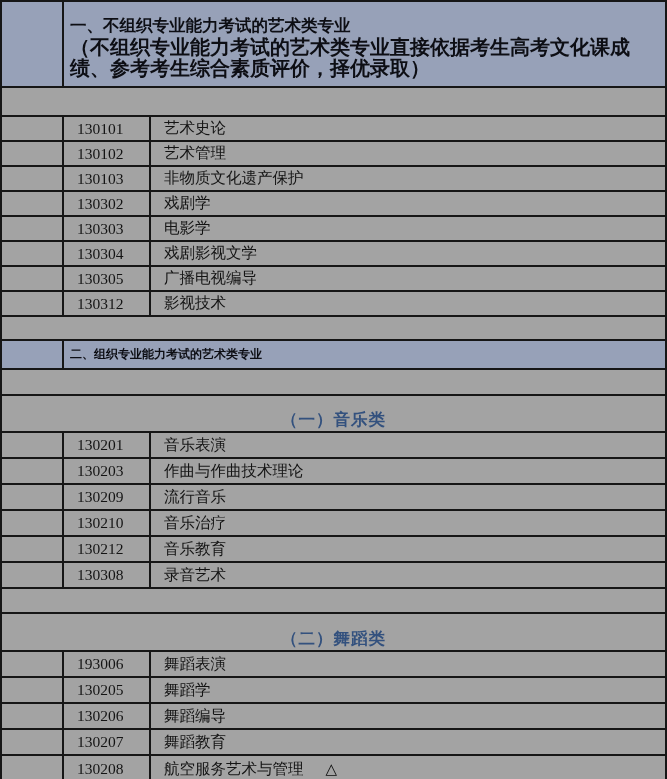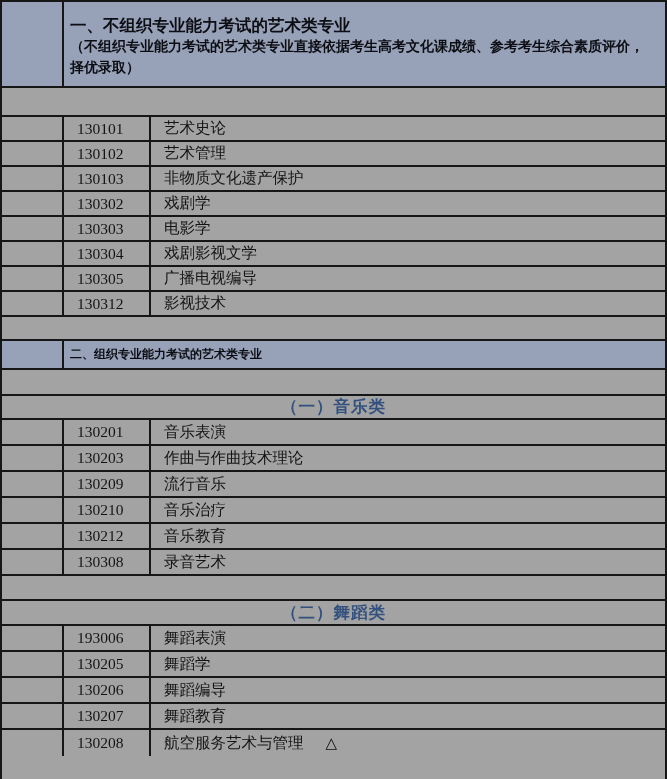--- a/index.html
+++ b/index.html
@@ -34,34 +34,35 @@
   .serif-text{
     font-family:"Liberation Serif","DejaVu Serif",serif;
     font-size:15.5px;color:var(--text-color);padding-left:13px;
   }
   .header-content{padding:12px 14px 0 6px;}
   .h-title{
     font-family:"Liberation Sans","DejaVu Sans",sans-serif;
     font-weight:bold;font-size:16.5px;line-height:23px;color:var(--heading-text);
   }
   .h-note{
-    font-family:Liberation Mono, monospace;
-    font-weight:bold;font-size:14px;line-height:21px;color:var(--heading-text);
+    font-family:Liberation Serif, serif;
+    font-weight:bold;font-size:20px;line-height:21px;color:var(--heading-text);
     max-width:590px;
   }
   .header2-content{
     display:flex;align-items:center;padding-left:6px;
     font-family:"Liberation Sans","DejaVu Sans",sans-serif;
     font-weight:bold;font-size:12px;color:var(--heading-text);
   }
   .sub-row{
     justify-content:center;align-items:center;
     font-family:"Liberation Serif","DejaVu Serif",serif;
     font-weight:bold;font-size:16.5px;color:var(--subsection-text);
     letter-spacing:1px;
+    margin-top:13px;
   }
   .symbol{margin-left:22px;font-size:15px;color:#0a0a0a;}
 </style>
 </head>
 <body>
 
 <div class="doc">
 
   <div class="row h86">
     <div class="cell col1 gray"></div>

